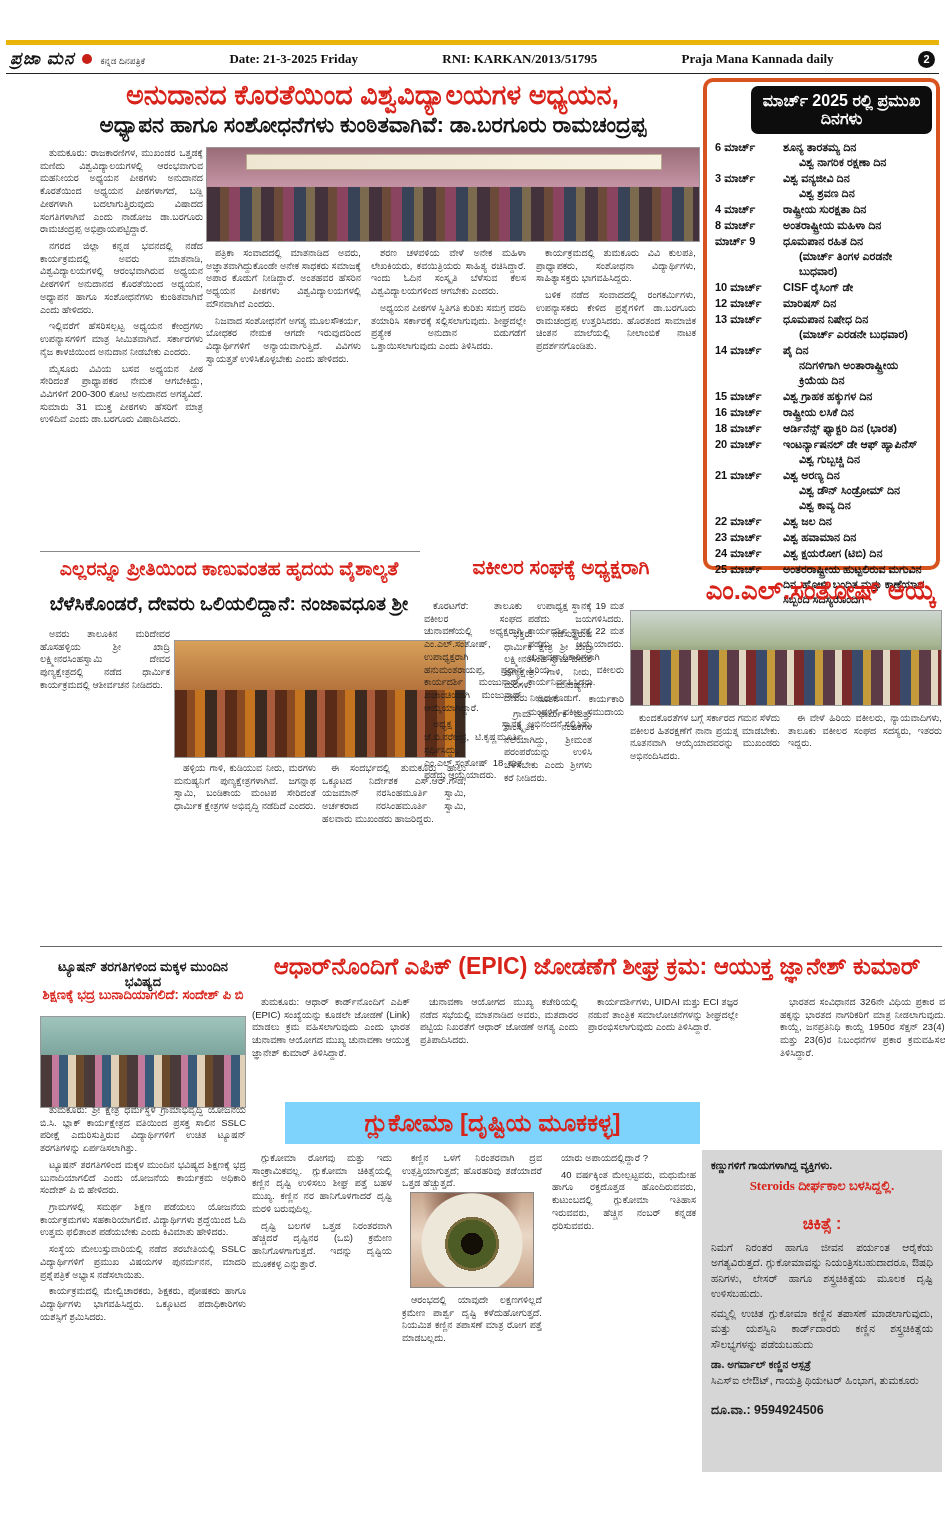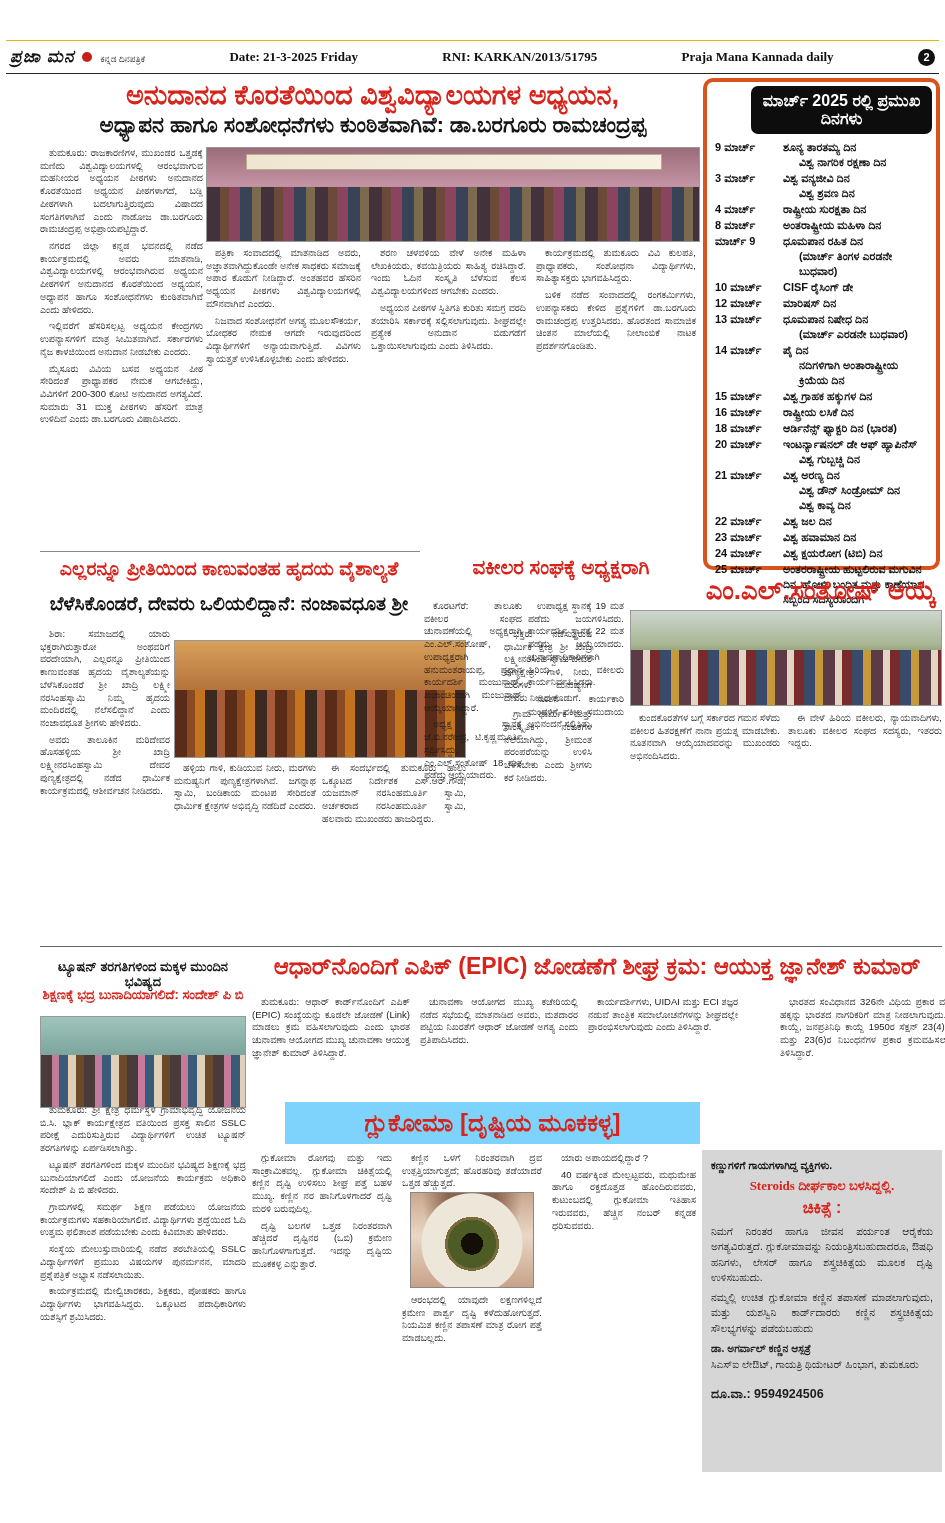--- a/index.html
+++ b/index.html
@@ -1,20 +1,20 @@
 <!DOCTYPE html>
 <html><head>
 <meta charset="utf-8">
 <style>
   html,body{margin:0;padding:0;background:#e9e9e9;}
   .page{position:relative;width:945px;height:1523px;background:#ffffff;margin:0 auto;
         font-family:"Liberation Sans","DejaVu Sans",sans-serif;color:#1c1c1c;overflow:hidden;}
   .abs{position:absolute;}
   
-  .masthead{left:6px;top:40px;width:933px;height:34px;border-top:1px solid #eab308;border-bottom:1.5px solid #222;
+  .masthead{left:6px;top:40px;width:933px;height:34px;border-top:5px solid #eab308;border-bottom:1.5px solid #222;
             display:flex;align-items:center;justify-content:space-between;padding:0 4px;box-sizing:border-box;}
   .logo-wrap{display:flex;align-items:baseline;gap:6px;}
   .logo-main{font-weight:bold;font-size:17px;font-style:italic;letter-spacing:1px;color:#111;}
   .logo-dot{display:inline-block;width:10px;height:10px;border-radius:50%;background:#c71f16;margin:0 2px;}
   .logo-sub{font-size:9px;color:#222;}
   .mast-date,.mast-rni,.mast-name{font-size:13px;font-weight:bold;color:#111;font-family:"Liberation Serif",serif;}
   .page-circle{width:17px;height:17px;border-radius:50%;background:#111;color:#fff;font-size:11px;font-weight:bold;
                display:flex;align-items:center;justify-content:center;}
   
   .hl{font-weight:bold;text-align:center;line-height:1.12;}
@@ -38,21 +38,21 @@
   .march-list{padding:6px 4px 0 4px;}
   .day-row{display:flex;margin-bottom:1px;}
   .day-date{flex:0 0 68px;font-weight:bold;font-size:11px;line-height:15px;color:#111;}
   .day-events{flex:1;}
   .day-event{font-weight:bold;font-size:11px;line-height:15px;color:#111;}
   .day-event.cont{padding-left:16px;}
   
   .glau-title-box{background:#7dd3fc;display:flex;align-items:center;justify-content:center;}
   .gray-box{background:#d6d6d6;box-sizing:border-box;padding:8px 9px;font-size:10.5px;line-height:1.45;}
   .gray-box .risk{font-weight:bold;color:#111;margin:0 0 4px 0;}
-  .gray-box .steroids{font-weight:bold;color:#d8231b;text-align:center;font-size:13px;margin:2px 0 0 0;font-family:"Liberation Serif",serif;}
+  .gray-box .steroids{font-weight:bold;color:#d8231b;text-align:center;font-size:13px;margin:2px 0 16px 0;font-family:"Liberation Serif",serif;}
   .gray-box .treat{font-weight:bold;color:#d8231b;text-align:center;font-size:16px;margin:0 0 5px 0;}
   .gray-box .para{margin:0 0 5px 0;text-align:justify;}
   .gray-box .hosp{font-weight:bold;margin:2px 0 1px 0;}
   .gray-box .addr{margin:0 0 2px 0;}
   .gray-box .phone{font-weight:bold;font-size:12.5px;}
   .eye-photo{border:1px solid #888;box-sizing:border-box;
     background:
       radial-gradient(circle at 50% 54%, #140f06 0 11px, #4d5c24 11px 24px, #7a6b3c 24px 27px, #ede7da 27px 50px, rgba(0,0,0,0) 51px),
       radial-gradient(ellipse at 50% 0%, #8a6450 0 28%, rgba(0,0,0,0) 58%),
       linear-gradient(180deg,#c9a78e 0%,#e9d7c5 45%,#c7a288 100%);}
@@ -99,21 +99,21 @@
     </div>
   <div class="abs col" style="left:536px;top:247px;width:160px;height:306px;overflow:hidden;">
       <p class="para">ಕಾರ್ಯಕ್ರಮದಲ್ಲಿ ತುಮಕೂರು ವಿವಿ ಕುಲಪತಿ, ಪ್ರಾಧ್ಯಾಪಕರು, ಸಂಶೋಧನಾ ವಿದ್ಯಾರ್ಥಿಗಳು, ಸಾಹಿತ್ಯಾಸಕ್ತರು ಭಾಗವಹಿಸಿದ್ದರು.</p>
       <p class="para">ಬಳಿಕ ನಡೆದ ಸಂವಾದದಲ್ಲಿ ರಂಗಕರ್ಮಿಗಳು, ಉಪನ್ಯಾಸಕರು ಕೇಳಿದ ಪ್ರಶ್ನೆಗಳಿಗೆ ಡಾ.ಬರಗೂರು ರಾಮಚಂದ್ರಪ್ಪ ಉತ್ತರಿಸಿದರು. ಹೊರತಂದ ಸಾಮಾಜಿಕ ಚಿಂತನ ಮಾಲೆಯಲ್ಲಿ ನೀಲಾಂಬಿಕೆ ನಾಟಕ ಪ್ರದರ್ಶನಗೊಂಡಿತು.</p>
     </div>
 
   <div class="abs march-box" style="left:703px;top:78px;width:237px;height:492px;">
     <div class="march-head">ಮಾರ್ಚ್ 2025 ರಲ್ಲಿ ಪ್ರಮುಖ ದಿನಗಳು</div>
     <div class="march-list">
         <div class="day-row">
-          <span class="day-date">9 ಮಾರ್ಚ್</span>
+          <span class="day-date">6 ಮಾರ್ಚ್</span>
           <div class="day-events">
             <div class="day-event">ಶೂನ್ಯ ತಾರತಮ್ಯ ದಿನ</div>
             <div class="day-event cont">ವಿಶ್ವ ನಾಗರಿಕ ರಕ್ಷಣಾ ದಿನ</div>
           </div>
         </div>
         <div class="day-row">
           <span class="day-date">3 ಮಾರ್ಚ್</span>
           <div class="day-events">
             <div class="day-event">ವಿಶ್ವ ವನ್ಯಜೀವಿ ದಿನ</div>
             <div class="day-event cont">ವಿಶ್ವ ಶ್ರವಣ ದಿನ</div>
@@ -236,21 +236,20 @@
         </div>
       </div>
   </div>
 
   <div class="abs rule" style="left:40px;top:551px;width:380px;background:#888;"></div>
 
   <div class="abs hl red" style="left:40px;top:558px;width:378px;font-size:19px;">ಎಲ್ಲರನ್ನೂ ಪ್ರೀತಿಯಿಂದ ಕಾಣುವಂತಹ ಹೃದಯ ವೈಶಾಲ್ಯತೆ</div>
   <div class="abs hl blk" style="left:40px;top:593px;width:378px;font-size:19px;">ಬೆಳೆಸಿಕೊಂಡರೆ, ದೇವರು ಒಲಿಯಲಿದ್ದಾನೆ: ನಂಜಾವಧೂತ ಶ್ರೀ</div>
 
   <div class="abs col" style="left:40px;top:628px;width:130px;height:310px;overflow:hidden;">
-      <p class="para">ಶಿರಾ: ಸಮಾಜದಲ್ಲಿ ಯಾರು ಭಕ್ತರಾಗಿರುತ್ತಾರೋ ಅಂಥವರಿಗೆ ವರದೇಯಾಗಿ, ಎಲ್ಲರನ್ನೂ ಪ್ರೀತಿಯಿಂದ ಕಾಣುವಂತಹ ಹೃದಯ ವೈಶಾಲ್ಯತೆಯನ್ನು ಬೆಳೆಸಿಕೊಂಡರೆ ಶ್ರೀ ಖಾದ್ರಿ ಲಕ್ಷ್ಮೀ ನರಸಿಂಹಸ್ವಾಮಿ ನಿಮ್ಮ ಹೃದಯ ಮಂದಿರದಲ್ಲಿ ನೆಲೆಸಲಿದ್ದಾನೆ ಎಂದು ನಂಜಾವಧೂತ ಶ್ರೀಗಳು ಹೇಳಿದರು.</p>
       <p class="para">ಅವರು ತಾಲೂಕಿನ ಮರಿದೇವರ ಹೊಸಹಳ್ಳಿಯ ಶ್ರೀ ಖಾದ್ರಿ ಲಕ್ಷ್ಮೀನರಸಿಂಹಸ್ವಾಮಿ ದೇವರ ಪುಣ್ಯಕ್ಷೇತ್ರದಲ್ಲಿ ನಡೆದ ಧಾರ್ಮಿಕ ಕಾರ್ಯಕ್ರಮದಲ್ಲಿ ಆಶೀರ್ವಚನ ನೀಡಿದರು.</p>
     </div>
   <div class="abs photo" style="left:174px;top:640px;width:292px;height:118px;background:linear-gradient(180deg,#d8a05a 0%,#b1703a 45%,#7a3f1e 80%,#4a250f 100%);">
     <div class="people" style="background:repeating-linear-gradient(90deg,#5a2c18 0 12px,#8a4a22 12px 20px,#c4731f 20px 30px,#3c2a20 30px 42px,#a85a3a 42px 50px);"></div>
   </div>
   <div class="abs col" style="left:174px;top:762px;width:142px;height:176px;overflow:hidden;">
       <p class="para">ಹಳ್ಳಿಯ ಗಾಳಿ, ಕುಡಿಯುವ ನೀರು, ಮರಗಳು ಮನುಷ್ಯನಿಗೆ ಪುಣ್ಯಕ್ಷೇತ್ರಗಳಾಗಿವೆ. ಜಗನ್ನಾಥ ಸ್ವಾಮಿ, ಬಂಡಿಕಾಯ ಮಂಟಪ ಸೇರಿದಂತೆ ಧಾರ್ಮಿಕ ಕ್ಷೇತ್ರಗಳ ಅಭಿವೃದ್ಧಿ ನಡೆದಿದೆ ಎಂದರು.</p>
     </div>
   <div class="abs col" style="left:322px;top:762px;width:144px;height:176px;overflow:hidden;">
       <p class="para">ಈ ಸಂದರ್ಭದಲ್ಲಿ ತುಮಕೂರು ಹಾಲು ಒಕ್ಕೂಟದ ನಿರ್ದೇಶಕ ಎಸ್.ಆರ್.ಗೌಡ, ಯಜಮಾನ್ ನರಸಿಂಹಮೂರ್ತಿ ಸ್ವಾಮಿ, ಅರ್ಚಕರಾದ ನರಸಿಂಹಮೂರ್ತಿ ಸ್ವಾಮಿ, ಹಲವಾರು ಮುಖಂಡರು ಹಾಜರಿದ್ದರು.</p>

